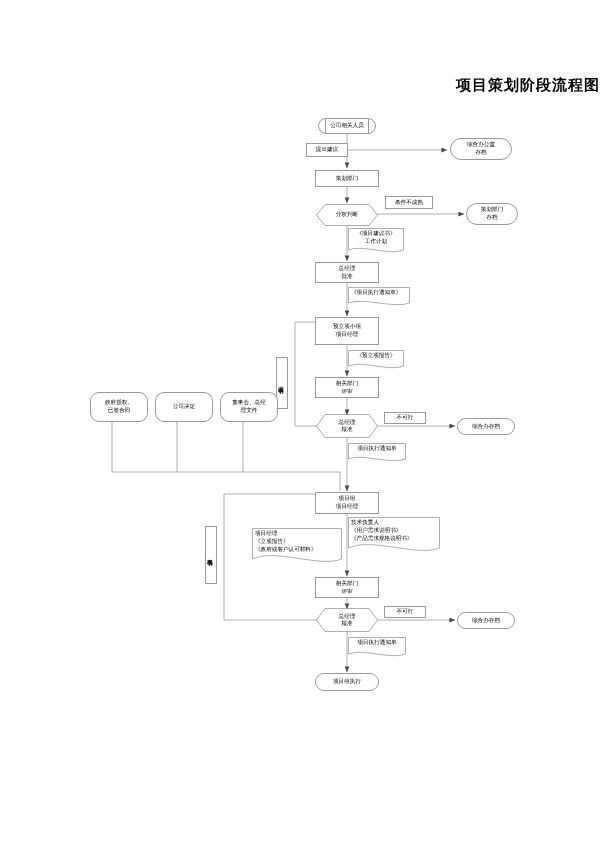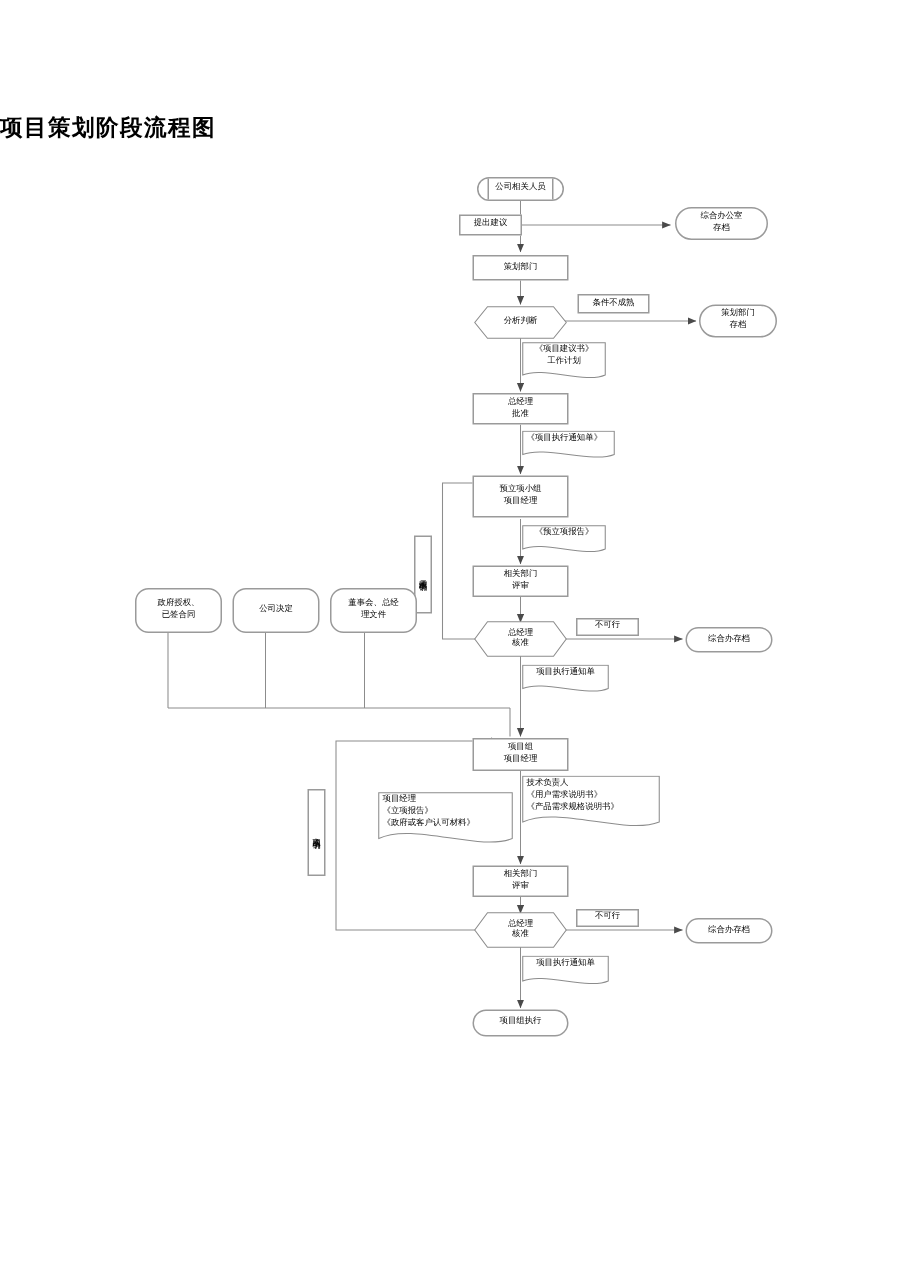--- a/index.html
+++ b/index.html
@@ -10,21 +10,21 @@
     color:#000;
     position:relative;
     overflow:hidden;
   }
   #stage{position:absolute;left:0;top:0;width:600px;height:850px;}
   svg#wires{position:absolute;left:0;top:0;width:600px;height:850px;}
 
   .title{
     position:absolute;
     left:0;top:76px;width:600px;
-    text-align:left;
+    text-align:right;
     font-size:15px;
     font-weight:bold;
     letter-spacing:1px;
     font-family:"Liberation Serif","DejaVu Serif",serif;
   }
 
   .node{
     position:absolute;
     box-sizing:border-box;
     display:flex;

